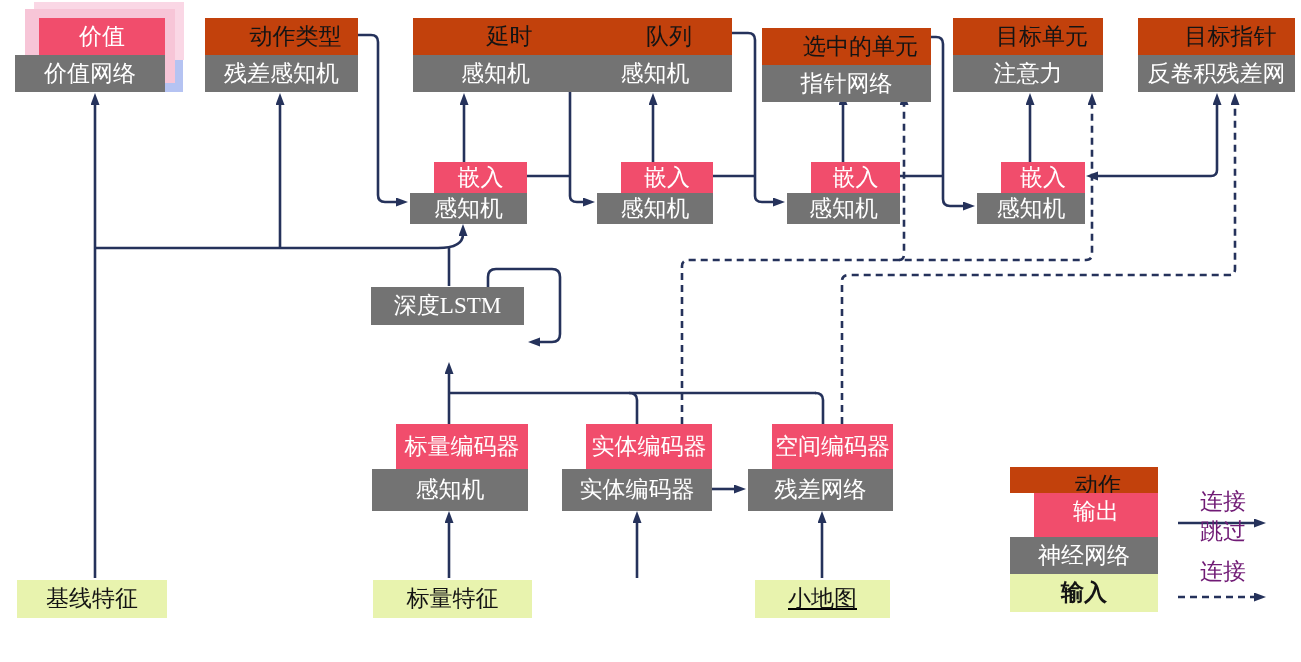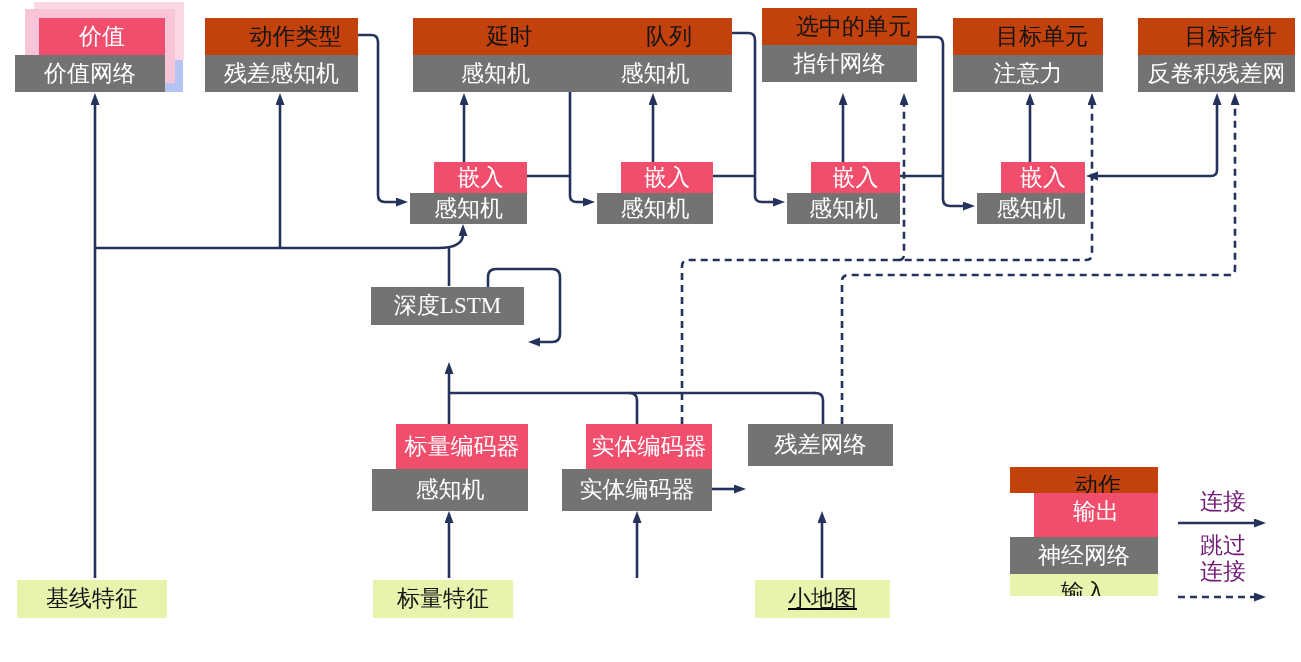--- a/index.html
+++ b/index.html
@@ -85,21 +85,21 @@
     <span class="sec blue">残差感知机</span>
   </div>
   <div class="node hd" style="left:390px;top:18px;width:165px;margin-left:23px;">
     <span class="sec yellow">延时</span>
     <span class="sec blue">感知机</span>
   </div>
   <div class="node hd" style="left:578px;top:18px;width:154px;">
     <span class="sec yellow">队列</span>
     <span class="sec blue">感知机</span>
   </div>
-  <div class="node hd" style="left:762px;top:8px;width:155px;">
+  <div class="node hd" style="left:762px;top:28px;width:169px;">
     <span class="sec yellow">选中的单元</span>
     <span class="sec blue">指针网络</span>
   </div>
   <div class="node hd" style="left:953px;top:18px;width:150px;">
     <span class="sec yellow">目标单元</span>
     <span class="sec blue">注意力</span>
   </div>
   <div class="node hd" style="left:1138px;top:18px;width:157px;">
     <span class="sec yellow">目标指针</span>
     <span class="sec blue">反卷积残差网</span>
@@ -128,36 +128,37 @@
 
   <div class="node" style="left:372px;top:424px;width:156px;">
     <span class="sec red" style="height:45px;line-height:45px;font-size:23px;">标量编码器</span>
     <span class="sec blue" style="height:42px;line-height:42px;font-size:23px;">感知机</span>
   </div>
   <div class="node" style="left:562px;top:424px;width:150px;">
     <span class="sec red" style="height:45px;line-height:45px;font-size:23px;">实体编码器</span>
     <span class="sec blue" style="height:42px;line-height:42px;font-size:23px;">实体编码器</span>
   </div>
   <div class="node" style="left:748px;top:424px;width:145px;">
+    <span class="sec red" style="height:45px;line-height:45px;font-size:23px;">空间编码器</span>
     <span class="sec blue" style="height:42px;line-height:42px;font-size:23px;">残差网络</span>
   </div>
 
   <div class="node" style="left:17px;top:580px;width:150px;">
     <span class="sec green" style="height:38px;line-height:38px;font-size:23px;">基线特征</span>
   </div>
-  <div class="node" style="left:373px;top:580px;width:140px;">
+  <div class="node" style="left:373px;top:580px;width:159px;">
     <span class="sec green" style="height:38px;line-height:38px;font-size:23px;">标量特征</span>
   </div>
   <div class="node" style="left:755px;top:580px;width:135px;text-decoration:underline;">
     <span class="sec green" style="height:38px;line-height:38px;font-size:23px;">小地图</span>
   </div>
 
   <div class="node" style="left:1010px;top:467px;width:148px;">
     <span class="sec yellow" style="height:26px;line-height:38px;font-size:23px;">动作</span>
     <span class="sec red" style="height:44px;line-height:38px;font-size:23px;">输出</span>
     <span class="sec blue" style="height:37px;line-height:37px;font-size:23px;">神经网络</span>
-    <span class="sec green" style="height:22px;line-height:38px;font-size:23px;">输入</span>
+    <span class="sec green" style="height:38px;line-height:38px;font-size:23px;font-weight:bold;">输入</span>
   </div>
   <div class="lbl" style="left:1178px;top:486px;width:90px;">连接</div>
-  <div class="lbl" style="left:1178px;top:530px;width:90px;">跳过</div>
+  <div class="lbl" style="left:1178px;top:516px;width:90px;">跳过</div>
   <div class="lbl" style="left:1178px;top:556px;width:90px;">连接</div>
 
 </div>
 
 </body></html>

